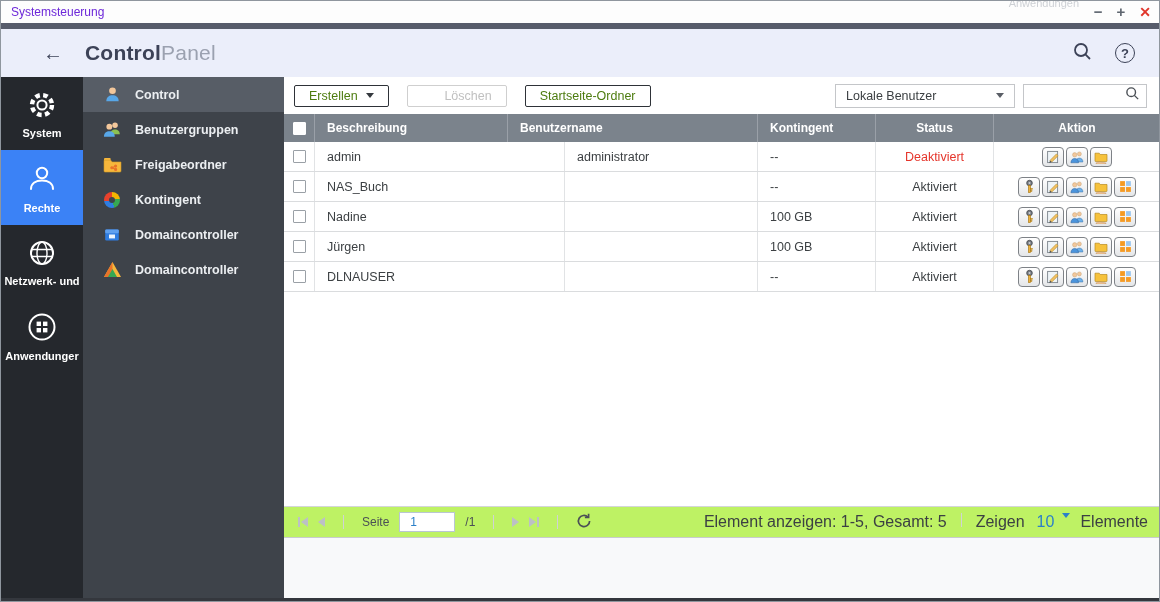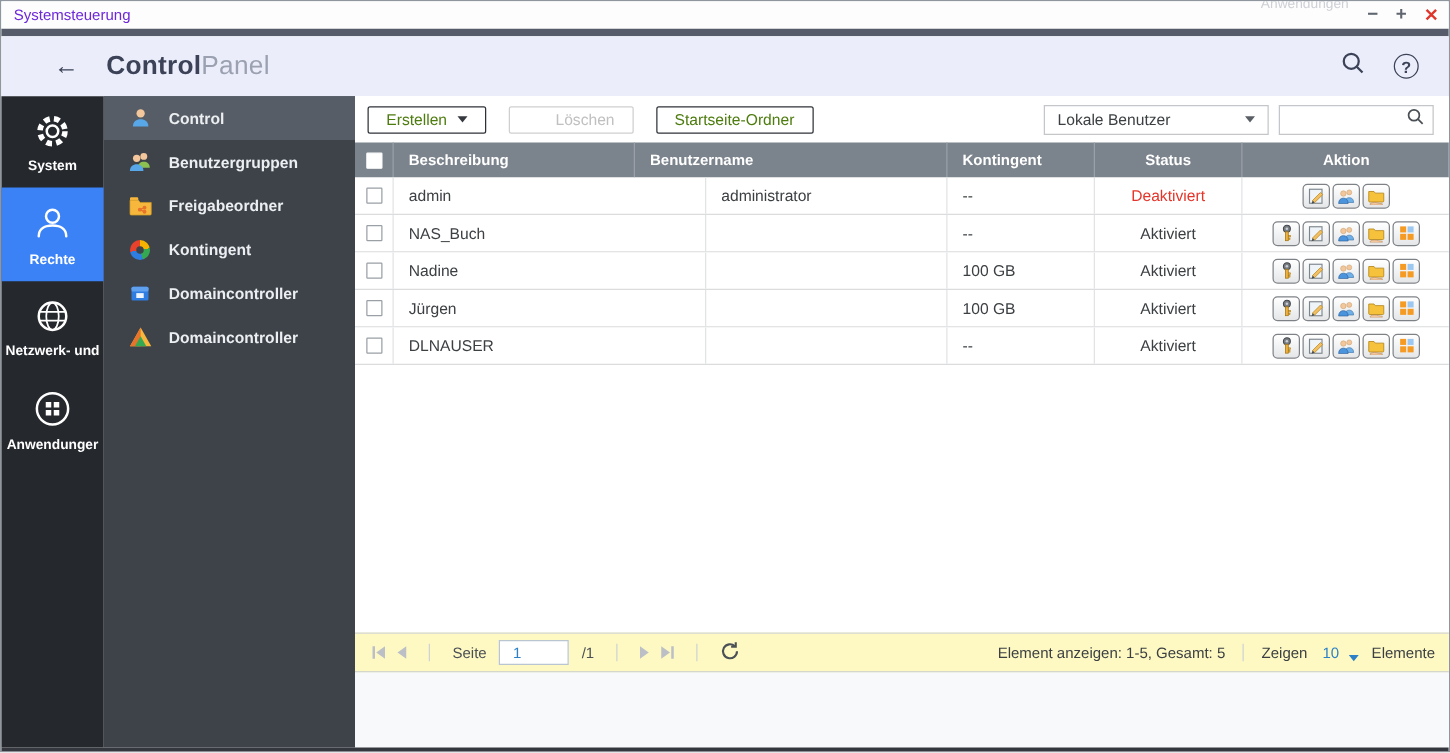--- a/index.html
+++ b/index.html
@@ -81,33 +81,33 @@
   .c-action{ flex:1; justify-content:center; padding-left:0; gap:2px; border-right:none; }
   .th.c-status, .th.c-action { justify-content:center; padding-left:0; }
   .tbody { position:absolute; left:0; top:65px; width:100%; }
   .cb { width:13px; height:13px; background:#fff; border:1px solid #9aa0a6; border-radius:1px; }
   .cb.header { border-color:#fff; background:#fff; }
   .abtn { width:22px; height:20px; border:1px solid #7e8287; border-radius:4px;
           background:linear-gradient(#ffffff,#e4e6e8); display:flex; align-items:center; justify-content:center; }
   .table-empty { position:absolute; left:0; top:215px; width:100%; height:214px; background:#fff; }
 
   
-  .footerbar { position:absolute; left:0; top:429px; width:100%; height:32px; background:#fef9c3;
+  .footerbar { position:absolute; left:0; top:429px; width:100%; height:32px; background:#bef264;
                border-top:1px solid #d4d6d8; border-bottom:1px solid #c9cbce;
                display:flex; align-items:center; font-size:12px; color:#4b5056; }
   .pg-group { display:flex; align-items:center; gap:10px; margin-left:14px; }
   .vsep { width:1px; height:14px; background:#d0d2d5; margin:0 8px; }
   .tri { width:0; height:0; border-top:5px solid transparent; border-bottom:5px solid transparent; display:inline-block; }
   .tri.left  { border-right:7px solid #bcc0c6; }
   .tri.right { border-left:7px solid #bcc0c6; }
   .bar { width:2px; height:10px; background:#bcc0c6; display:inline-block; }
   .pgbtn { display:flex; align-items:center; gap:1px; }
   .page-input { width:56px; height:20px; border:1px solid #b9c6d2; font-size:12px; color:#2c80c8;
                 padding-left:10px; outline:none; }
-  .footer-right { position:absolute; right:12px; display:flex; align-items:flex-end; font-size:12px; color:#3c4043; }
+  .footer-right { position:absolute; right:12px; display:flex; align-items:flex-start; font-size:16px; color:#3c4043; }
   .blue { color:#2c80c8; }
   .caret-blue { width:0; height:0; border-left:4px solid transparent; border-right:4px solid transparent;
                 border-top:5px solid #2c80c8; margin:0 10px 0 8px; }
 
   .below-area { position:absolute; left:283px; top:537px; width:876px; height:60px; background:#f8f9fa; }
   .bottomstrip { position:absolute; left:0; top:597px; width:100%; height:5px; background:#34373d; }
 </style>
 </head>
 <body>
 

